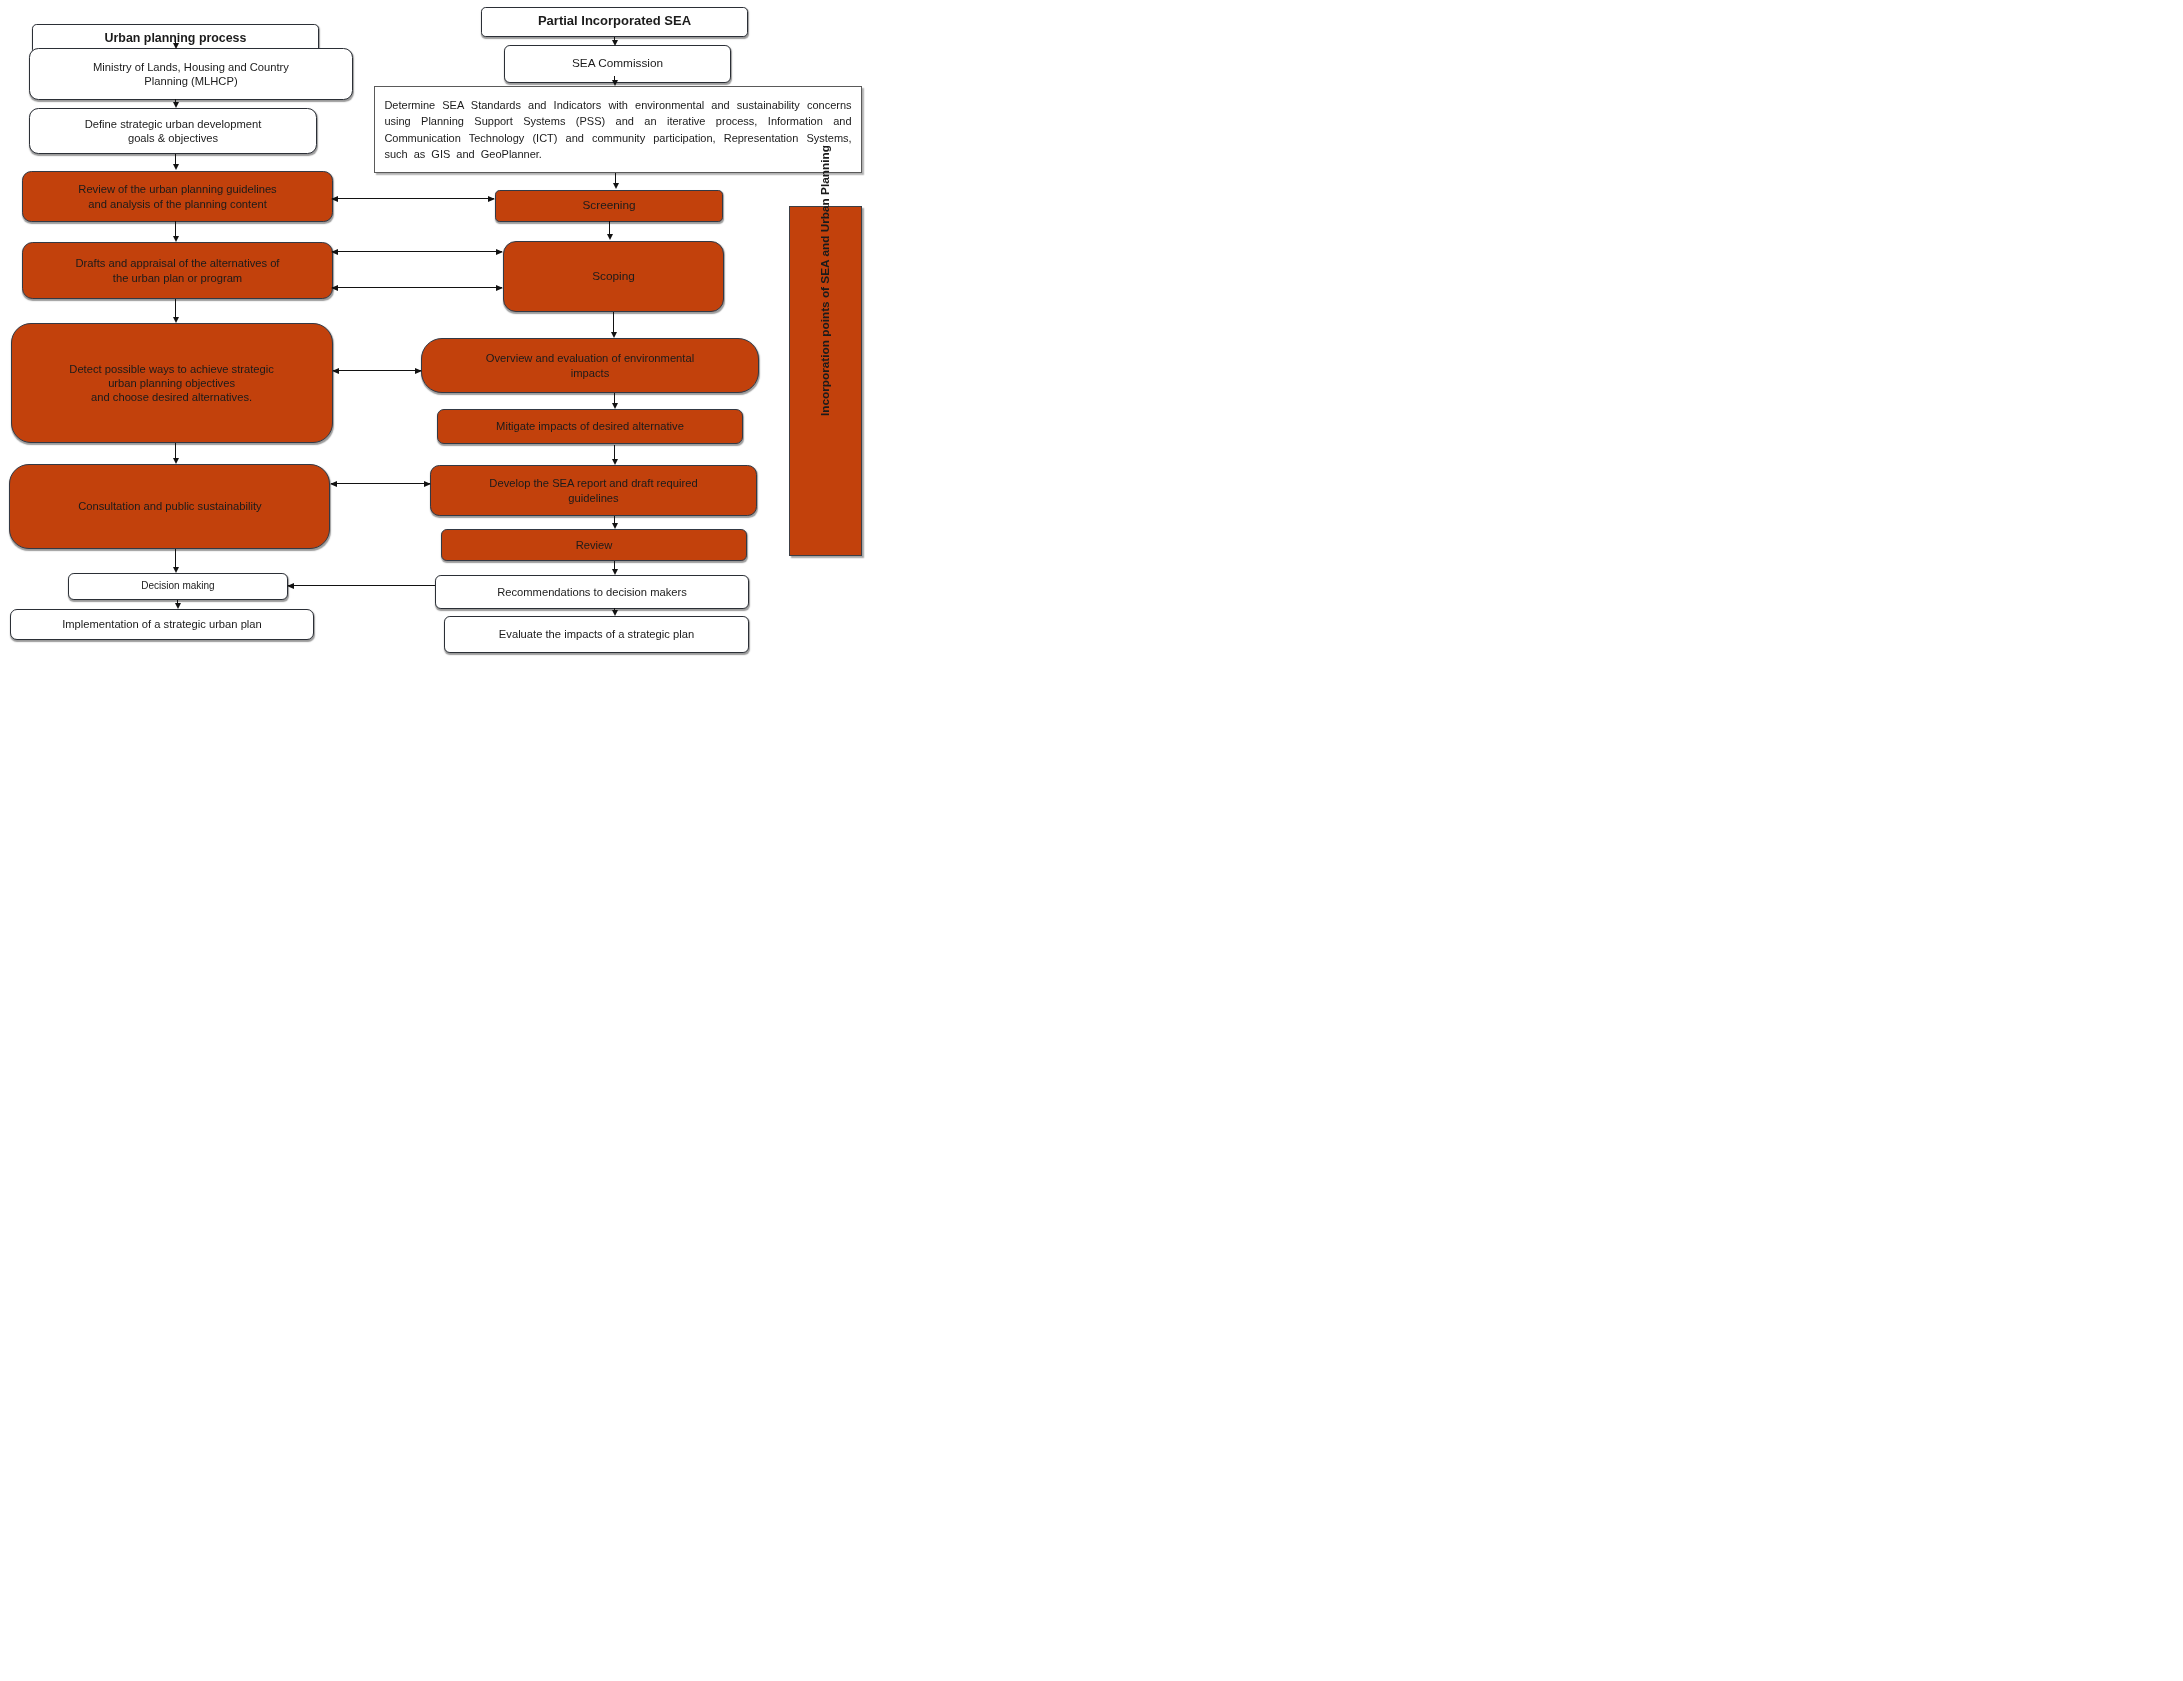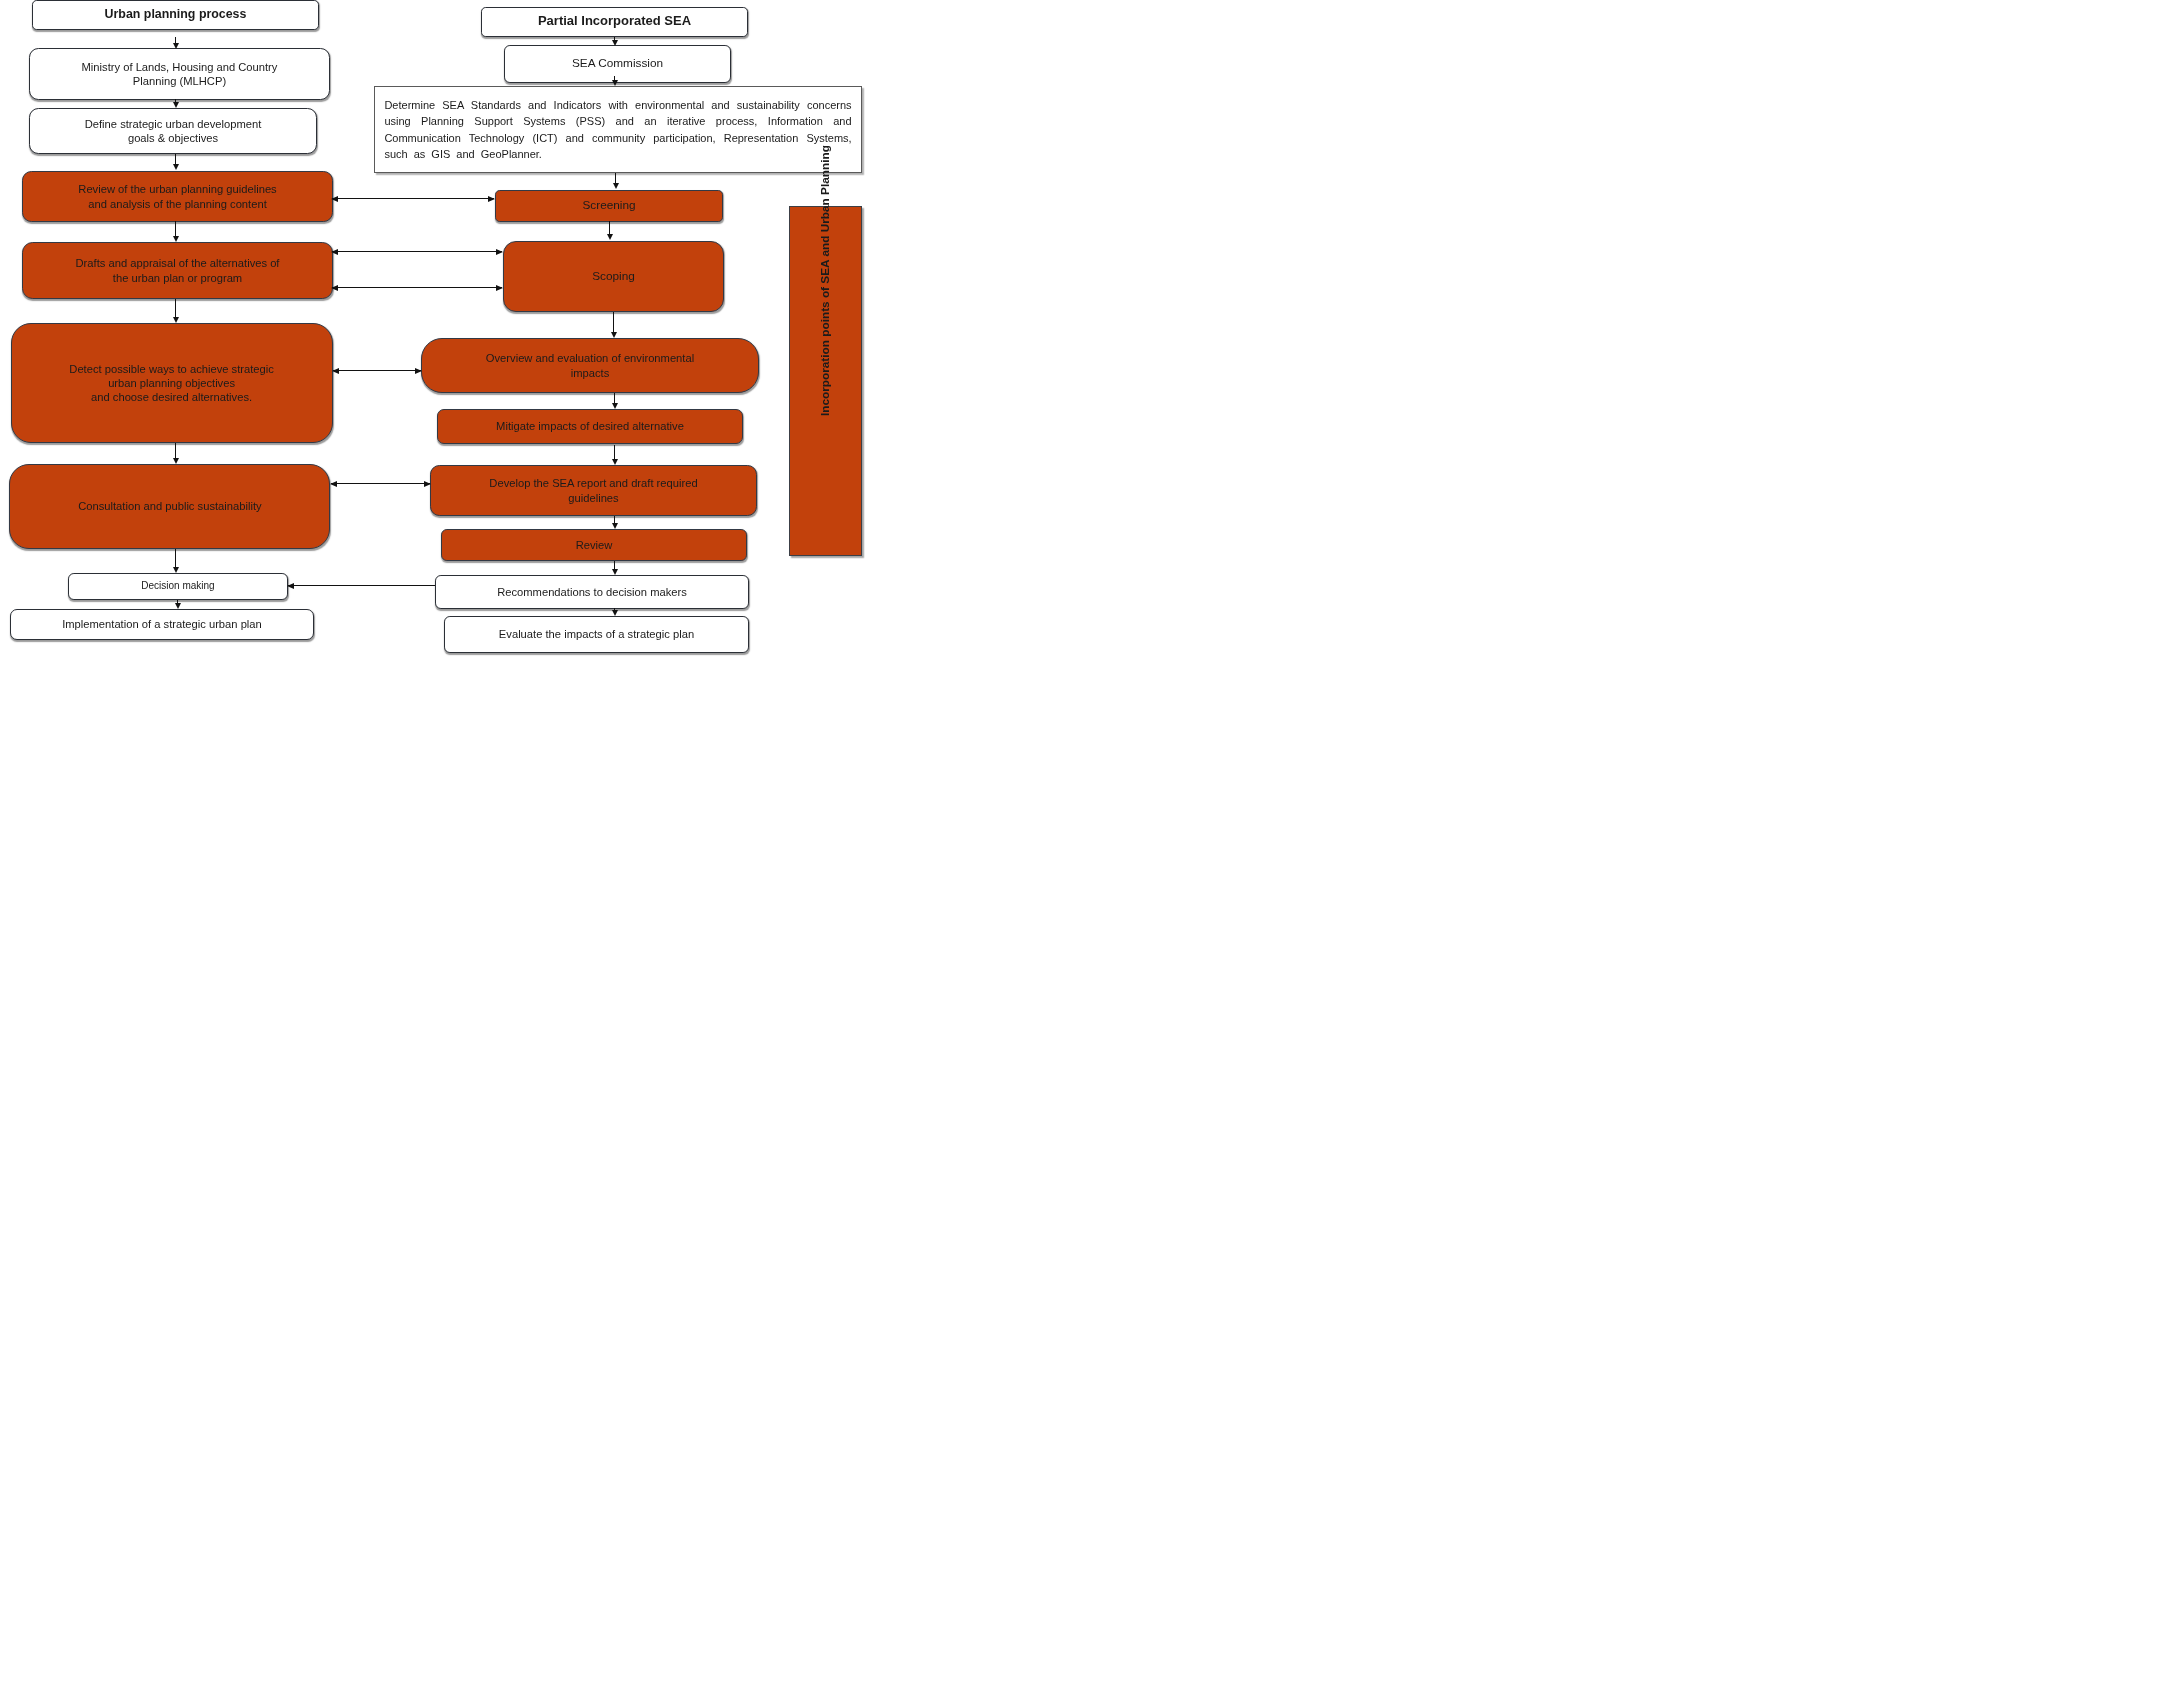--- a/index.html
+++ b/index.html
@@ -104,25 +104,25 @@
     border-top: 3.5px solid transparent;
     border-bottom: 3.5px solid transparent;
     border-left: 7px solid #121212;
   }
 </style>
 </head>
 <body>
 
 <div class="canvas">
 
-  <div class="node bold fs21" style="left:32px; top:0; width:287px; height:30px; border-radius:4.7px;">
+  <div class="node bold fs21" style="left:32px; top:24px; width:287px; height:30px; border-radius:4.7px;">
     <span class="lbl">Urban planning process</span>
   </div>
 
-  <div class="node" style="left:29px; top:48px; width:301px; height:52px; border-radius:9.4px;">
+  <div class="node" style="left:29px; top:48px; width:324px; height:52px; border-radius:9.4px;">
     <span class="lbl">Ministry of Lands, Housing and Country
 Planning (MLHCP)</span>
   </div>
 
   <div class="node" style="left:29px; top:108px; width:288px; height:46px; border-radius:9.4px;">
     <span class="lbl">Define strategic urban development
 goals &amp; objectives</span>
   </div>
 
   <div class="node blue" style="left:22px; top:171px; width:311px; height:51px; border-radius:9.4px;">

